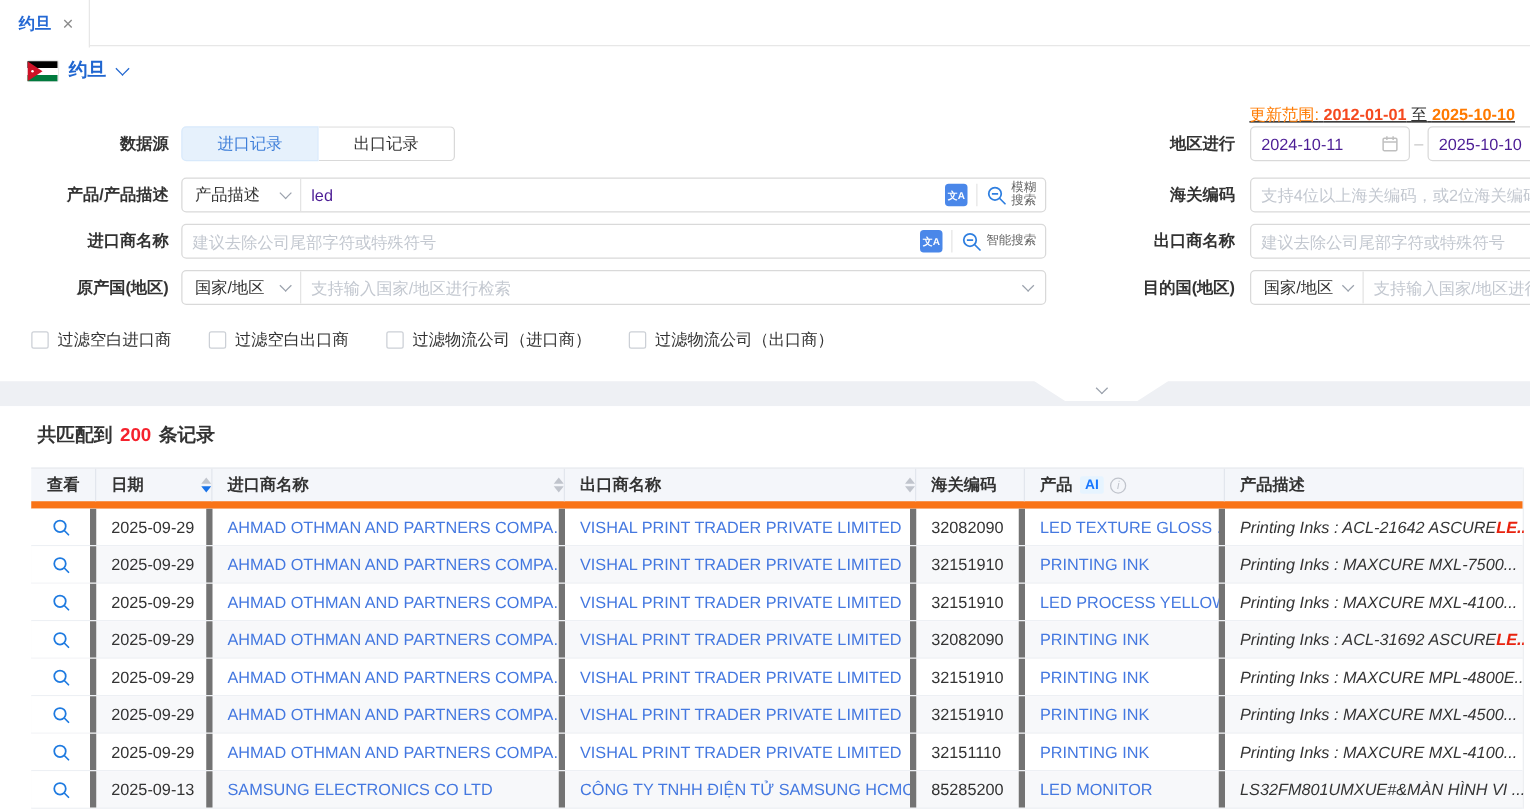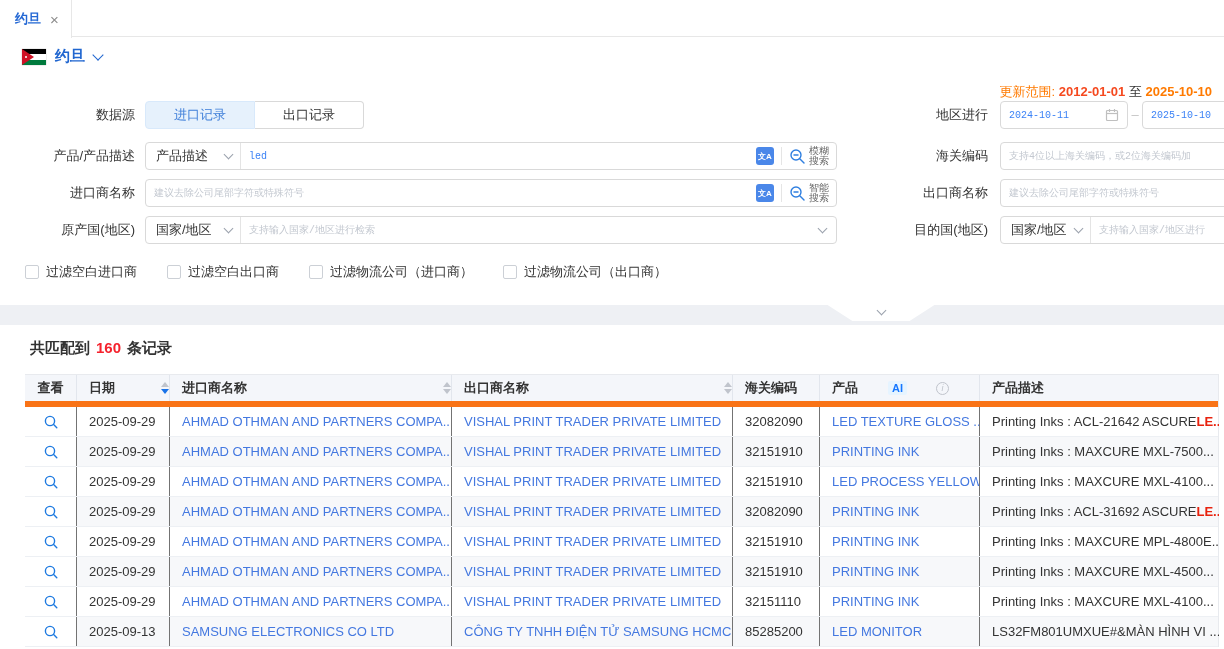--- a/index.html
+++ b/index.html
@@ -16,41 +16,41 @@
   
   .country-row { position:absolute; top:47px; left:22px; display:flex; align-items:center; gap:9px; }
   .flag { position:relative; width:24px; height:16px; background:linear-gradient(180deg,#000 0 33.3%,#fff 33.3% 66.6%,#007a3d 66.6% 100%); box-shadow:0 0 1px rgba(0,0,0,.4); overflow:hidden; }
   .flag::before { content:""; position:absolute; left:0; top:0; width:0; height:0; border-top:8px solid transparent; border-bottom:8px solid transparent; border-left:12px solid #ce1126; }
   .flag::after { content:""; position:absolute; left:3px; top:7px; width:2px; height:2px; background:#fff; border-radius:50%; }
   .country-name { color:#2066d0; font-size:15px; font-weight:bold; }
   .chev { display:inline-block; width:7px; height:7px; border-right:1.5px solid #9aa1ac; border-bottom:1.5px solid #9aa1ac; transform:rotate(45deg) ; margin-top:-3px; }
   .chev.blue { border-color:#2066d0; width:8px; height:8px; }
 
   
-  .update-range { position:absolute; top:83px; right:12px; font-size:13px; white-space:nowrap; }
+  .update-range { position:absolute; top:83px; right:12px; font-size:13px; white-space:nowrap;text-decoration:underline; }
   .ur-label { color:#ff7a00; }
   .ur-from { color:#f5491f; font-weight:bold; }
   .ur-word { color:#333; }
   .ur-to { color:#ff7a00; font-weight:bold; }
 
   
   .frow { position:absolute; left:0; width:100%; height:28px; }
-  .flabel { position:absolute; top:0; width:135px; text-align:right; line-height:28px; font-size:13px; color:#333; left:0; }
+  .flabel { position:absolute; top:0; width:135px; text-align:right; line-height:28px; font-size:13px; color:#333; left:0;font-weight:bold; }
   .flabel.right { width:120px; left:868px; }
   .fctrl-left { position:absolute; left:145px; top:0; }
   .fctrl-right { position:absolute; left:1000px; top:0; }
 
   .seg-group { display:flex; }
   .seg-btn { height:28px; padding:0 28px; font-size:13px; display:flex; align-items:center; cursor:pointer; }
   .seg-btn.active { background:#e6f1fc; color:#3f7fd9; border:1px solid #d8e9fb; border-radius:4px 0 0 4px; }
   .seg-btn.plain { background:#fff; color:#333; border:1px solid #d9d9d9; border-left:none; border-radius:0 4px 4px 0; }
 
   .inputbox { display:flex; align-items:center; height:28px; border:1px solid #d9d9d9; border-radius:4px; background:#fff; overflow:hidden; }
   .sel { display:flex; align-items:center; justify-content:space-between; width:95px; height:100%; padding:0 8px 0 10px; border-right:1px solid #e4e4e4; font-size:13px; color:#333; cursor:pointer; flex:none; }
-  .txt { flex:1; height:100%; border:none; outline:none; font-size:10px; color:#3b82f6; padding:0 8px; font-family:Liberation Mono, monospace; min-width:0; background:transparent; }
+  .txt { flex:1; height:100%; border:none; outline:none; font-size:13px; color:#4c1d95; padding:0 8px; font-family:Liberation Sans, sans-serif; min-width:0; background:transparent; }
   .txt::placeholder { color:#c3c8d0; }
   .suffix { display:flex; align-items:center; gap:7px; padding:0 7px; flex:none; }
   .translate-ic { width:18px; height:18px; border-radius:3px; background:#4a87e9; color:#fff; font-size:8px; line-height:9px; display:flex; align-items:center; justify-content:center; font-weight:bold; cursor:pointer; }
   .vdiv { width:1px; height:18px; background:#e5e5e5; }
   .srch-btn { display:flex; align-items:center; gap:3px; cursor:pointer; }
   .srch-txt { font-size:10px; line-height:10px; color:#666; }
   .cal-ic, .mag-ic { flex:none; }
   .in-chev { margin-right:10px; flex:none; }
 
   .date-input { display:flex; align-items:center; height:28px; border:1px solid #d9d9d9; border-radius:4px; background:#fff; padding:0 8px; }
@@ -79,29 +79,29 @@
   .th:last-child { border-right:none; }
   .th.center { justify-content:center; padding-left:0; }
   .th.sortable { justify-content:space-between; cursor:pointer; }
   .sorter { display:flex; flex-direction:column; gap:2px; }
   .caret-up { width:0; height:0; border-left:4px solid transparent; border-right:4px solid transparent; border-bottom:5px solid #c0c4cc; }
   .caret-dn { width:0; height:0; border-left:4px solid transparent; border-right:4px solid transparent; border-top:5px solid #c0c4cc; }
   .caret-dn.on { border-top-color:#1a73e8; }
 
   .trow { display:flex; height:30px; border-bottom:1px solid #edf0f4; background:#fff; }
   .trow:nth-child(even) { background:#f7f8fa; }
-  .td { display:flex; align-items:center; font-size:13px; color:#333; padding-left:12px; white-space:nowrap; overflow:hidden; border-right:1px solid #737373; }
-  .td:last-child { border-right:none; }
+  .td { display:flex; align-items:center; font-size:13px; color:#333; padding-left:12px; white-space:nowrap; overflow:hidden; border-right:5px solid #737373; }
+  .td:last-child { border-right:none;font-style:italic; }
   .td.center { justify-content:center; padding-left:0; background:#fff; }
   .c0 { width:52px; flex:none; }
   .c1 { width:93px; flex:none; }
   .c2 { width:282px; flex:none; }
   .c3 { width:281px; flex:none; }
   .c4 { width:87px; flex:none; }
-  .c5 { width:160px; flex:none;gap:24px; }
+  .c5 { width:160px; flex:none; }
   .c6 { width:239px; flex:none; }
   .link { color:#4478e0; cursor:pointer; }
   .hl { color:#e8220e; font-weight:bold; }
   .ai-badge { background:#e6f4ff; color:#1677ff; font-size:11px; font-weight:bold; padding:1px 4px; border-radius:2px; margin-left:6px; }
   .info-ic { width:13px; height:13px; border:1px solid #c0c4cc; border-radius:50%; color:#c0c4cc; font-size:9px; font-weight:normal; display:flex; align-items:center; justify-content:center; margin-left:5px; font-style:italic; }
   .view-btn { display:flex; align-items:center; justify-content:center; cursor:pointer; }
 </style>
 </head>
 <body>
 
@@ -187,21 +187,21 @@
       <input class="txt" placeholder="建议去除公司尾部字符或特殊符号" style="">
       <div class="suffix">
         <span class="translate-ic">文A</span>
         <span class="vdiv"></span>
         <span class="srch-btn">
           <svg class="mag-ic" width="17" height="17" viewBox="0 0 17 17">
               <circle cx="7" cy="7" r="5" fill="none" stroke="#2f7fe0" stroke-width="1.4"></circle>
               <line x1="11" y1="11" x2="15" y2="15" stroke="#2f7fe0" stroke-width="1.4" stroke-linecap="round"></line>
               <line x1="4.5" y1="7" x2="9.5" y2="7" stroke="#2f7fe0" stroke-width="1.4"></line>
             </svg>
-          <span style="display:flex;flex-direction:column;">
+          <span style="display:flex;flex-direction:row;">
             <span class="srch-txt">智能</span>
             <span class="srch-txt">搜索</span>
           </span>
         </span>
       </div>
     </div>
     <div class="flabel right">出口商名称</div>
     <div class="fctrl-right inputbox" style="width:280px;">
       <input class="txt" placeholder="建议去除公司尾部字符或特殊符号" style="">
     </div>
@@ -249,21 +249,21 @@
     </label>
   </div>
 
   <div class="gray-band"></div>
   <div class="collapse-tab">
     <span class="chev"></span>
   </div>
 
   <div class="results">
     <div class="res-title">
-      <span>共匹配到</span><span class="res-count">160</span><span>条记录</span>
+      <span>共匹配到</span><span class="res-count">200</span><span>条记录</span>
     </div>
 
     <div class="tbl">
       <div class="thead">
         <div class="th c0 center">查看</div>
         <div class="th c1 sortable">
           <span>日期</span>
           <span class="sorter">
               <span class="caret-up"></span>
               <span class="caret-dn on"></span>

